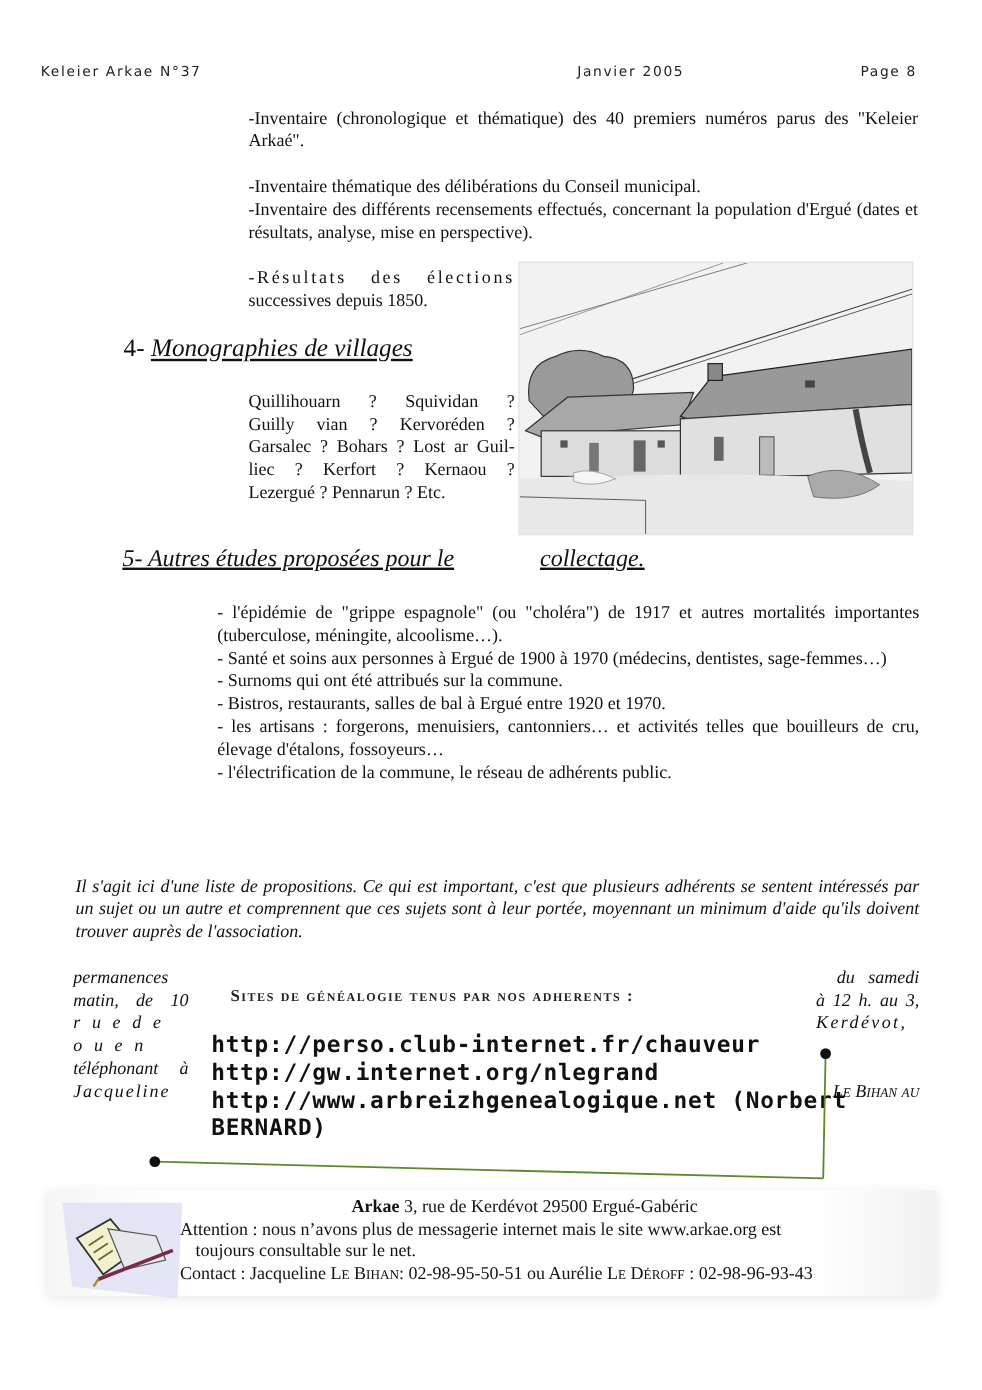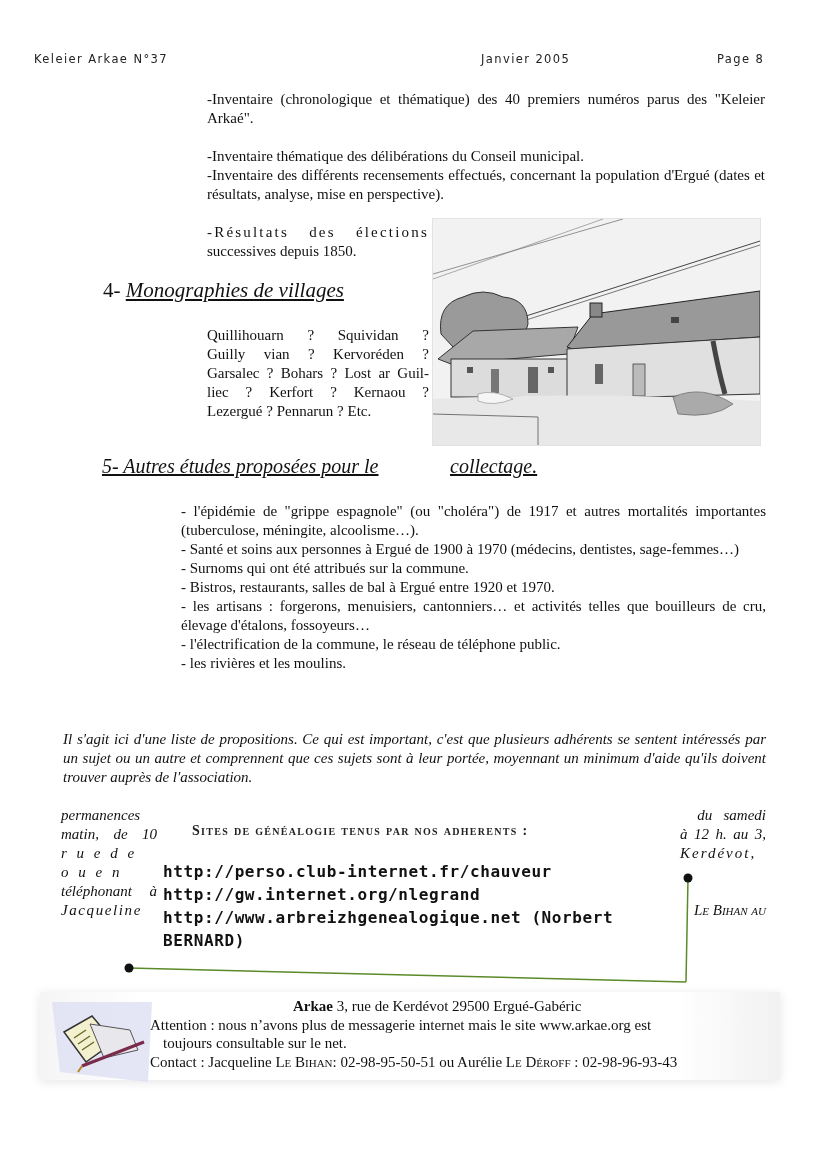--- a/index.html
+++ b/index.html
@@ -43,21 +43,21 @@
     
     .frag { font-family: "Liberation Serif", serif; font-style: italic; font-size: 15px; line-height: 19px; position: absolute; }
     #left-frag { left: 61px; top: 806px; width: 96px; }
     #left-frag div { text-align: justify; text-align-last: justify; white-space: nowrap; }
     #right-frag { left: 680px; top: 806px; width: 86px; }
     #right-frag div { text-align: justify; text-align-last: justify; white-space: nowrap; }
     .sc { font-variant: small-caps; }
 
     
     #gen-title { left: 192px; top: 823px; font-family: "Liberation Serif", serif; font-size: 14px; font-variant: small-caps; letter-spacing: 1.3px; font-weight: bold; color: #222; }
-    #urls { left: 163px; top: 860px; font-family: "DejaVu Sans Mono", monospace; font-weight: bold; font-size: 16px; line-height: 23px; letter-spacing: 0.6px; color: #111; }
+    #urls { left: 176px; top: 860px; font-family: "DejaVu Sans Mono", monospace; font-weight: bold; font-size: 19px; line-height: 23px; letter-spacing: 0.6px; color: #111; }
     #urls div { white-space: nowrap; }
 
     #connector { left: 0; top: 0; width: 818px; height: 1158px; pointer-events: none; }
 
     
     #footer { left: 40px; top: 992px; width: 740px; height: 88px;
       background: linear-gradient(90deg, rgba(215,215,215,0.25) 0%, rgba(255,255,255,0) 14%, rgba(255,255,255,0) 86%, rgba(215,215,215,0.35) 100%);
       box-shadow: 0 2px 10px rgba(0,0,0,0.10); }
     #f-title { left: 293px; top: 998px; font-family: "Liberation Serif", serif; font-size: 15px; }
     #f-title b { font-weight: bold; }
@@ -139,22 +139,21 @@
 <div class="abs section-title" id="sec5-b">
   <span class="u">collectage.</span>
 </div>
 
 <div class="abs para" id="studies">
   <p>- l'épidémie de "grippe espagnole" (ou "choléra") de 1917 et autres mortalités importantes (tuberculose, méningite, alcoolisme…).</p>
   <p>- Santé et soins aux personnes à Ergué de 1900 à 1970 (médecins, dentistes, sage-femmes…)</p>
   <p>- Surnoms qui ont été attribués sur la commune.</p>
   <p>- Bistros, restaurants, salles de bal à Ergué entre 1920 et 1970.</p>
   <p>- les artisans : forgerons, menuisiers, cantonniers… et activités telles que bouilleurs de cru, élevage d'étalons, fossoyeurs…</p>
-  <p>- l'électrification de la commune, le réseau de téléphone public.</p>
-  <p>- les rivières et les moulins.</p>
+  <p>- l'électrification de la commune, le réseau de adhérents public.</p>
 </div>
 
 <div class="abs ital" id="note">
   <p>Il s'agit ici d'une liste de propositions. Ce qui est important, c'est que plusieurs adhérents se sentent intéressés par un sujet ou un autre et comprennent que ces sujets sont à leur portée, moyennant un minimum d'aide qu'ils doivent trouver auprès de l'association.</p>
 </div>
 
 <div id="left-frag" class="frag">
   <div style="text-align:left;text-align-last:left;">permanences</div>
   <div>matin, de 10</div>
   <div style="letter-spacing:3px;text-align-last:left;">r u e    d e</div>

